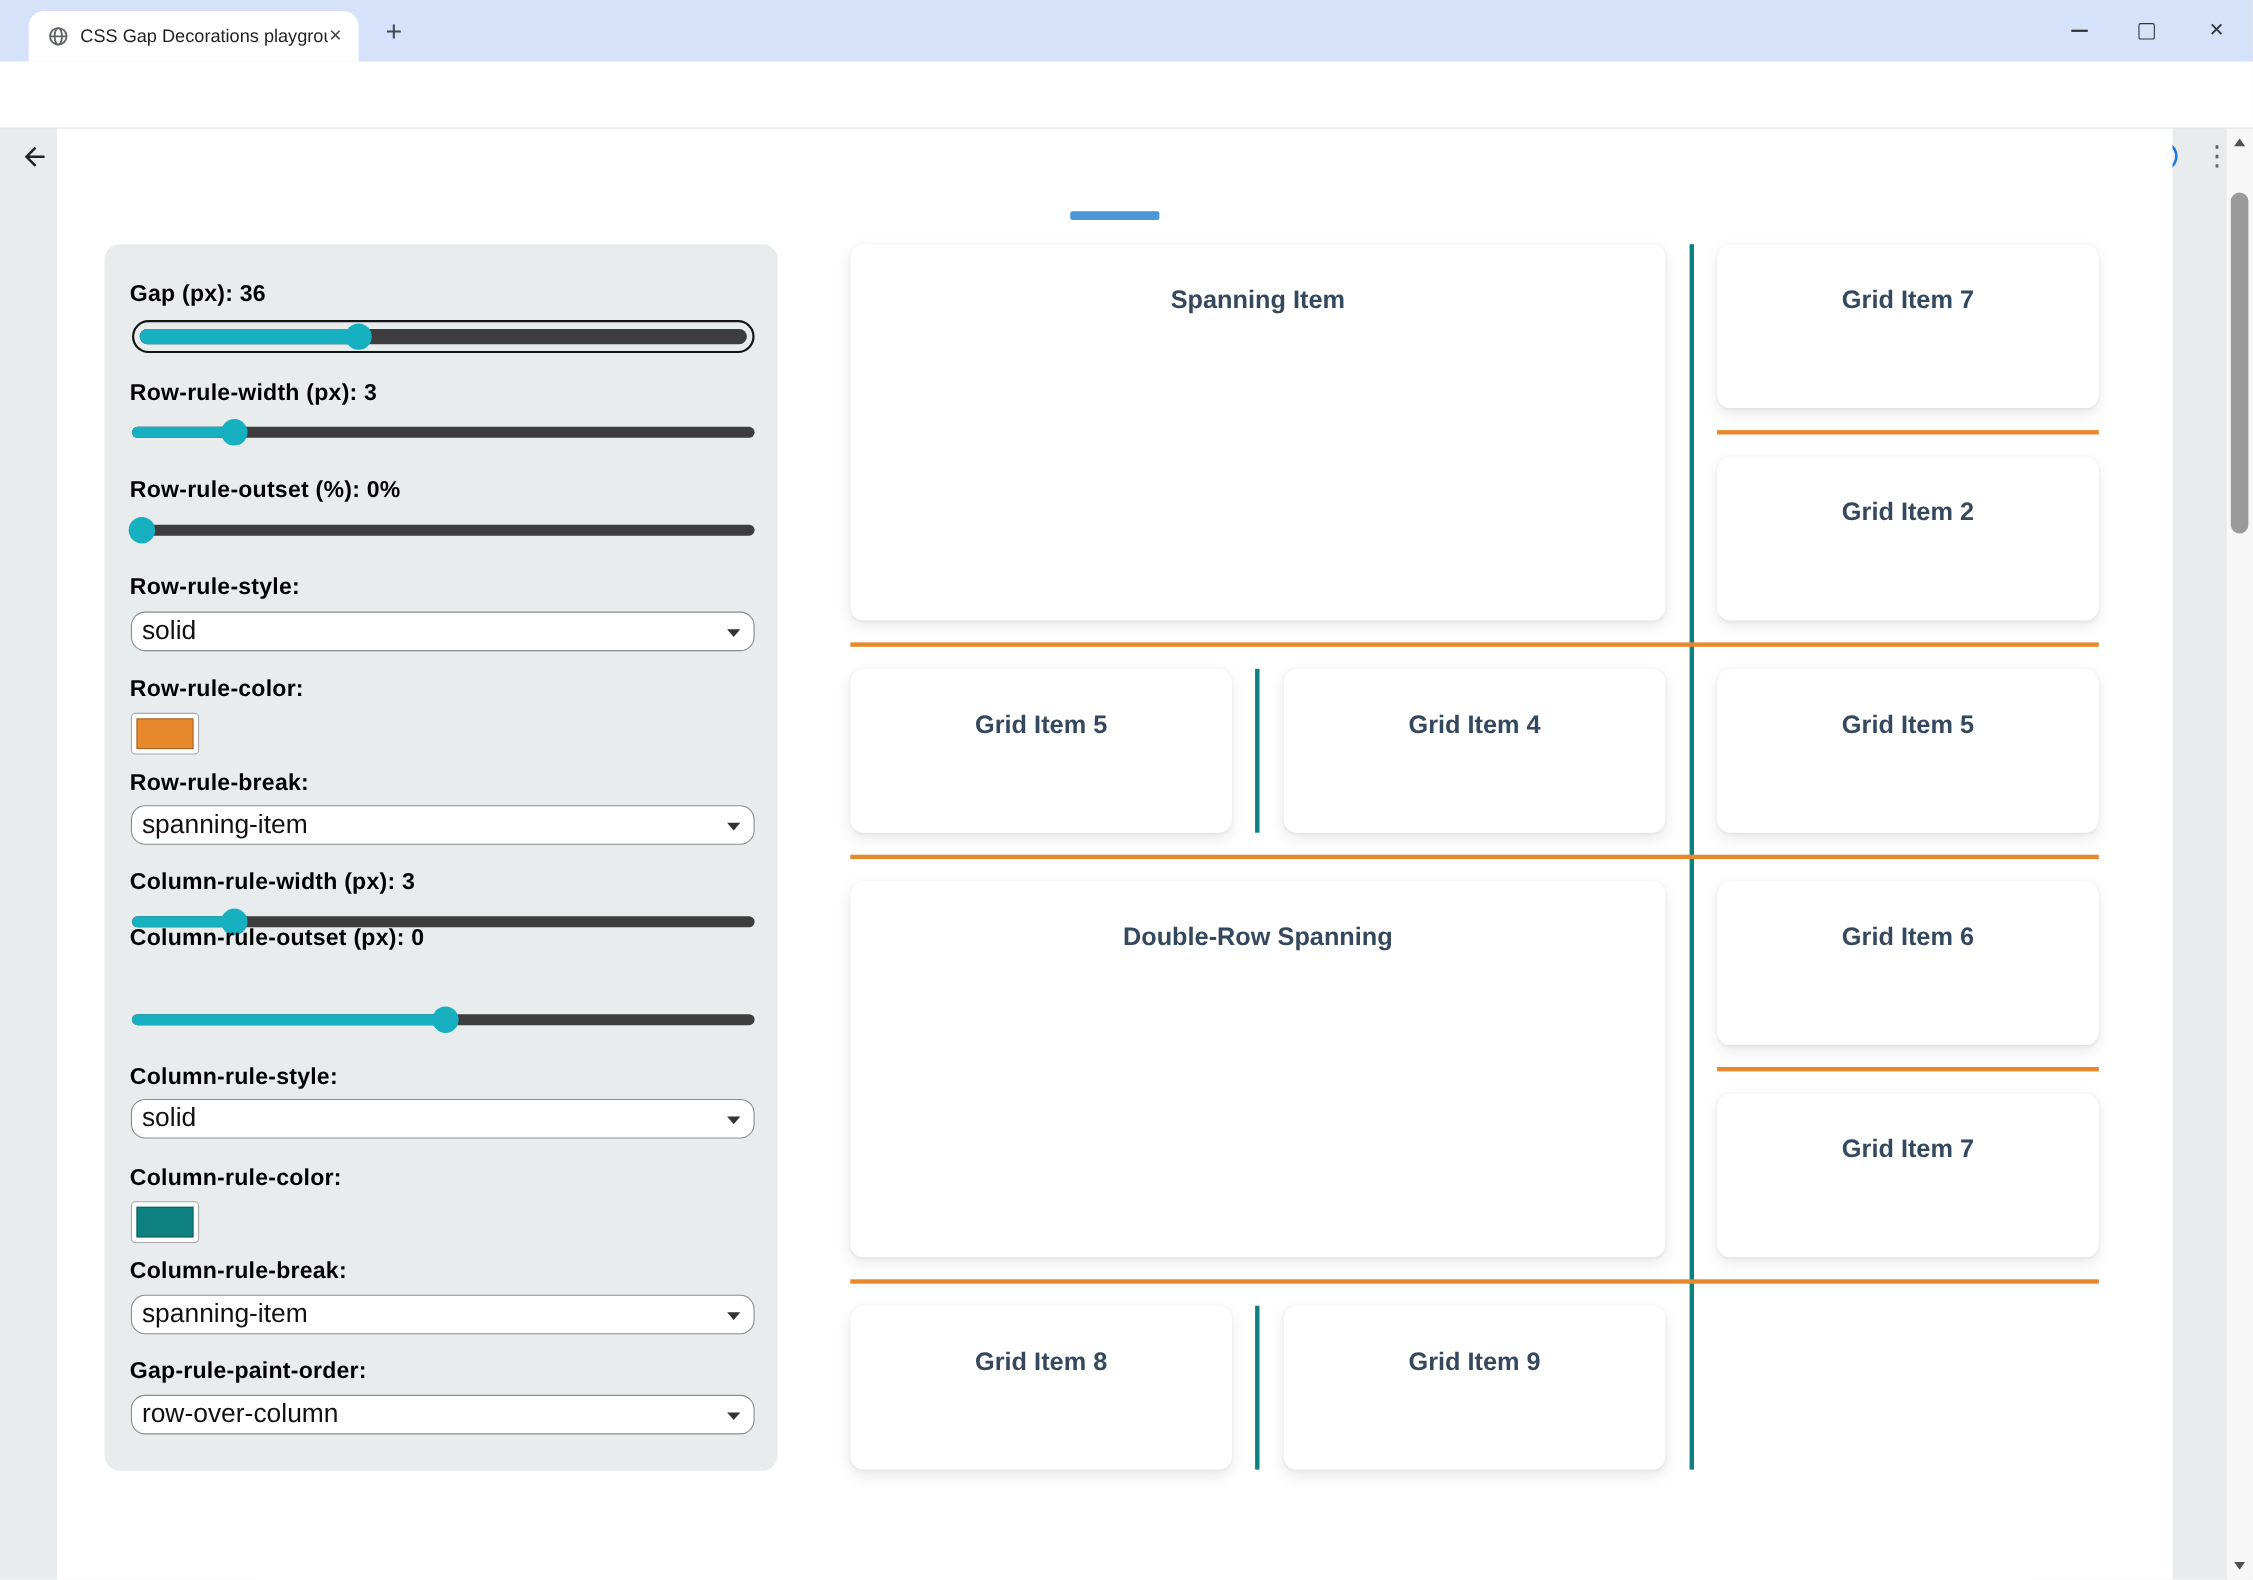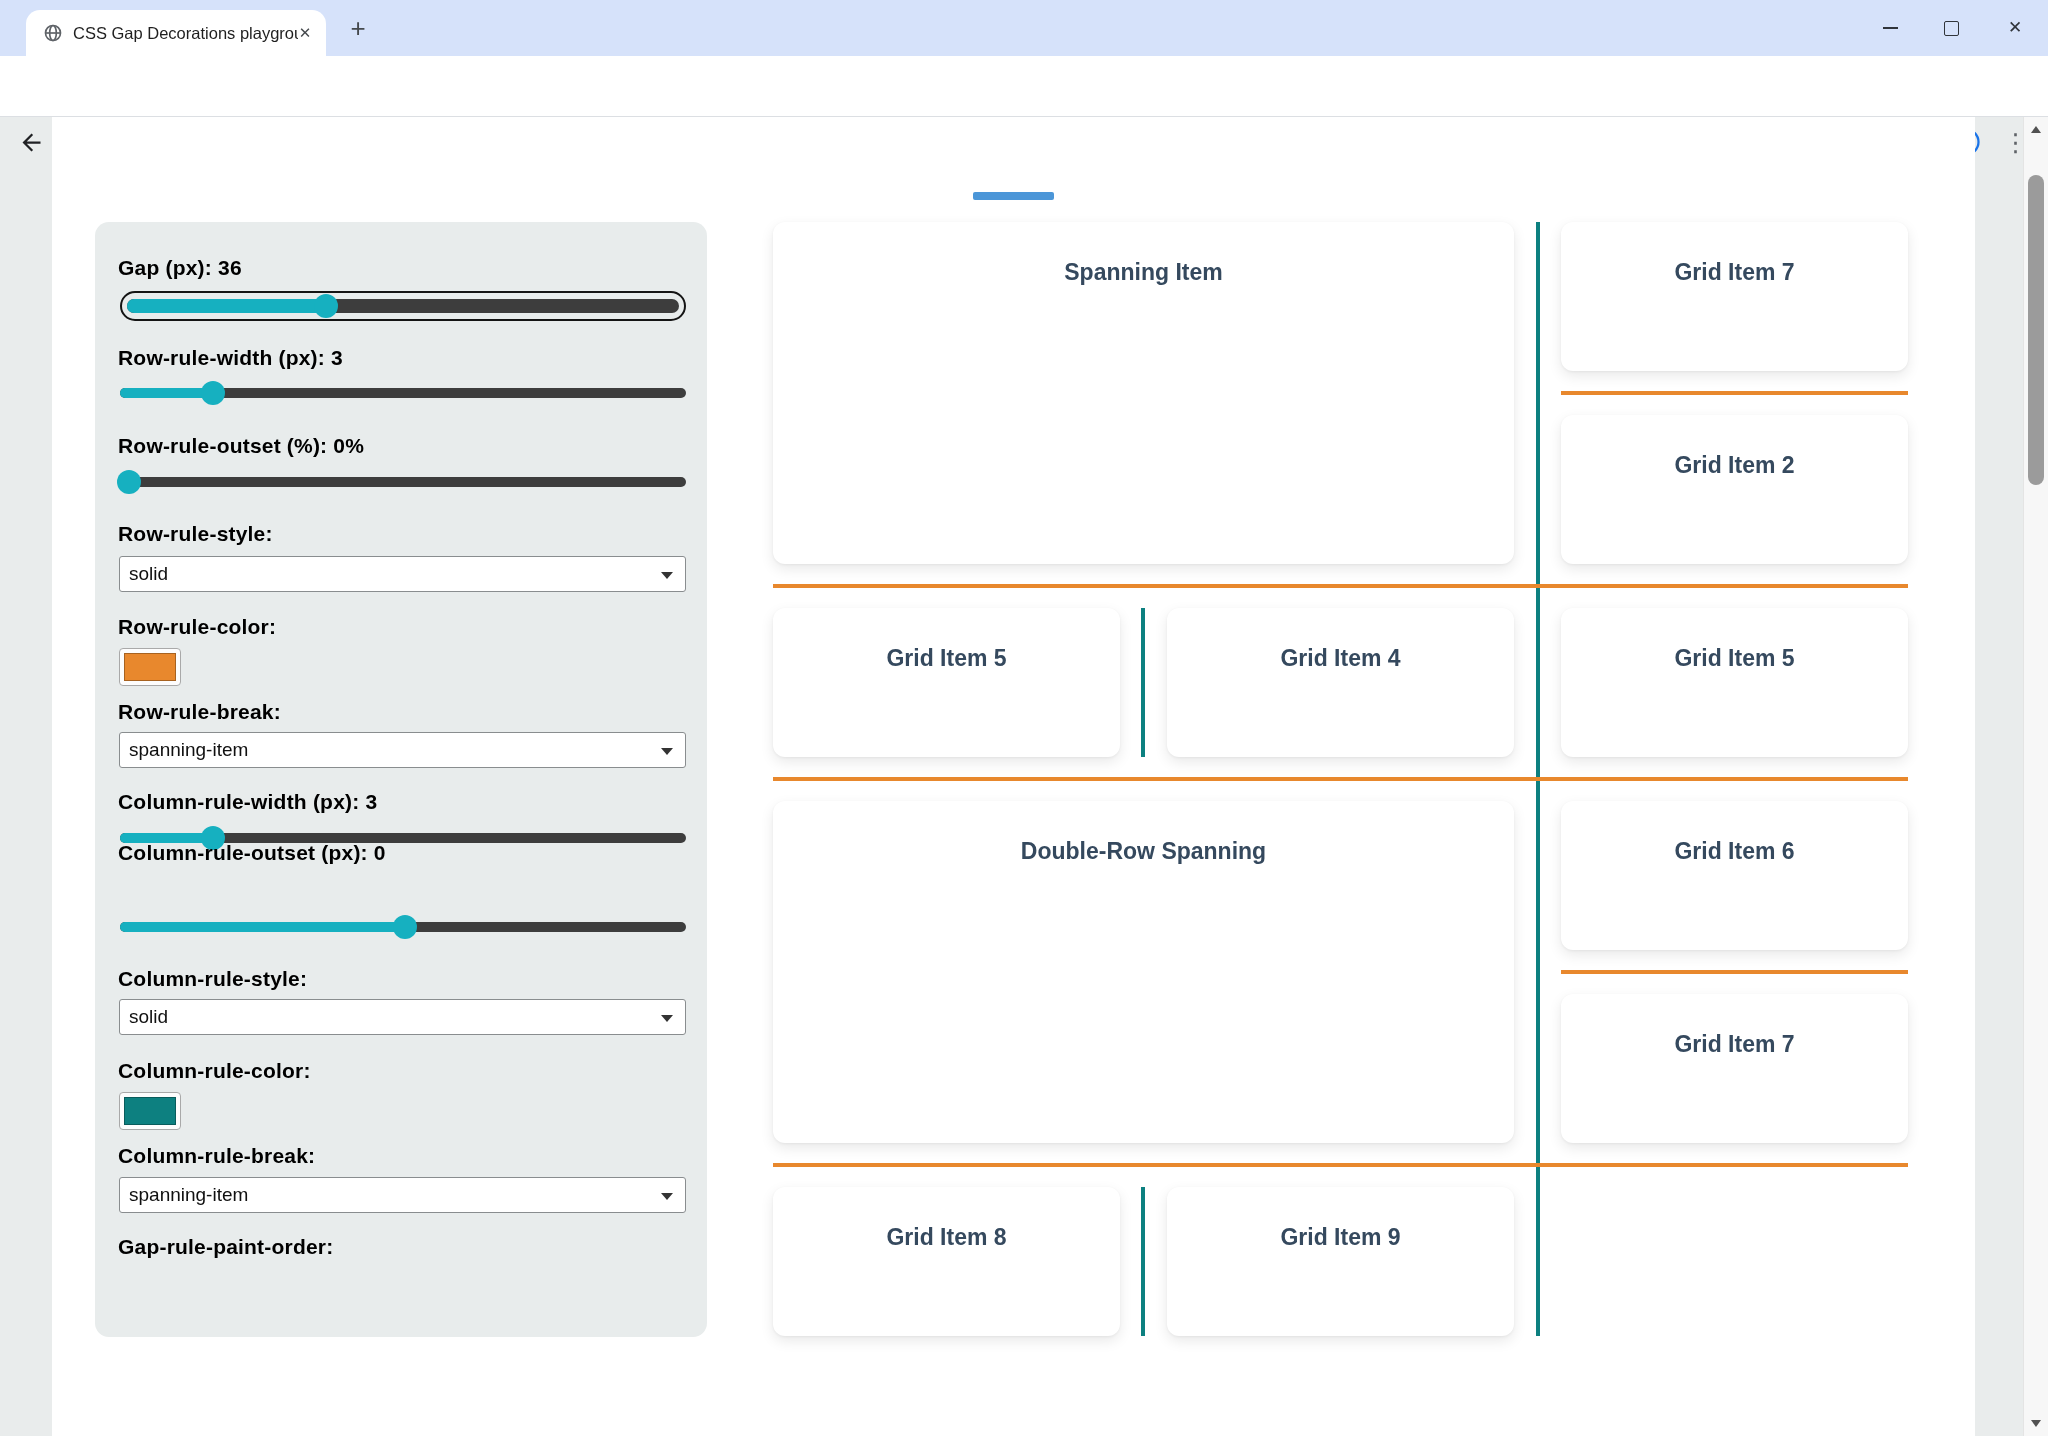--- a/index.html
+++ b/index.html
@@ -45,21 +45,21 @@
   .panel{position:absolute;left:43px;top:105px;width:612px;height:1115px;background:#e8ecec;border-radius:14px;}
   .lbl{position:absolute;left:23px;font-size:21px;font-weight:700;color:#000000;letter-spacing:.2px;white-space:nowrap;}
   .slider{position:absolute;height:24px;}
   .slider .track{position:absolute;left:0;right:0;top:7px;height:10px;border-radius:5px;background:#3d3d3d;}
   .slider .fill{position:absolute;left:0;top:7px;height:10px;border-radius:5px;background:#16b0c0;}
   .slider .thumb{position:absolute;top:0;width:24px;height:24px;border-radius:50%;background:#16b0c0;}
   .focusbox{position:absolute;height:30px;border:2px solid #141414;border-radius:15px;box-sizing:border-box;}
   .focusbox .slider{left:5px;top:1px;width:552px;}
   .focusbox .track,.focusbox .fill{top:5px;height:14px;border-radius:7px;}
   .sel{position:absolute;left:24px;width:567px;height:36px;background:#fff;border:1px solid #898d8f;
-       border-radius:3px;box-sizing:border-box;font-size:19px;color:#101010;line-height:33px;padding-left:9px;}
+       border-radius:13px;box-sizing:border-box;font-size:24px;color:#101010;line-height:33px;padding-left:9px;}
   .sel .caret{position:absolute;right:12px;top:15px;width:0;height:0;
        border-left:6px solid transparent;border-right:6px solid transparent;border-top:7px solid #333;}
   .colorbox{position:absolute;left:24px;width:62px;height:38px;background:#fdfdfd;border:1px solid #a9a9a9;
        border-radius:4px;box-sizing:border-box;padding:4px;}
   .colorfill{width:100%;height:100%;border:1px solid rgba(0,0,0,.28);box-sizing:border-box;}
 
   
   .card{position:absolute;background:#fff;border-radius:12px;box-sizing:border-box;
        box-shadow:0 1px 3px rgba(0,0,0,.05),0 5px 14px rgba(0,0,0,.09);
        text-align:center;padding-top:37px;font-size:23px;font-weight:700;color:#35495e;}
@@ -203,20 +203,24 @@
       <div class="colorfill" style="background: rgb(13, 128, 128);"></div>
     </div>
 
     <div class="lbl" style="top:922px">Column-rule-break:</div>
     <div class="sel" style="top:955px">
       <span>spanning-item</span>
       <span class="caret"></span>
     </div>
 
     <div class="lbl" style="top:1013px">Gap-rule-paint-order:</div>
+    <div class="sel" style="top:1046px">
+      <span>row-over-column</span>
+      <span class="caret"></span>
+    </div>
   </div>
 
   <div>
 
     <div class="vrule" style="left: 1484px; top: 105px; height: 1114px; background: rgb(13, 128, 128);"></div>
     <div class="vrule" style="left: 1089px; top: 491px; height: 149px; background: rgb(13, 128, 128);"></div>
     <div class="vrule" style="left: 1089px; top: 1070px; height: 149px; background: rgb(13, 128, 128);"></div>
 
     <div class="hrule" style="left: 1509px; top: 274px; width: 347px; background: rgb(232, 136, 45);"></div>
     <div class="hrule" style="left: 721px; top: 467px; width: 1135px; background: rgb(232, 136, 45);"></div>

